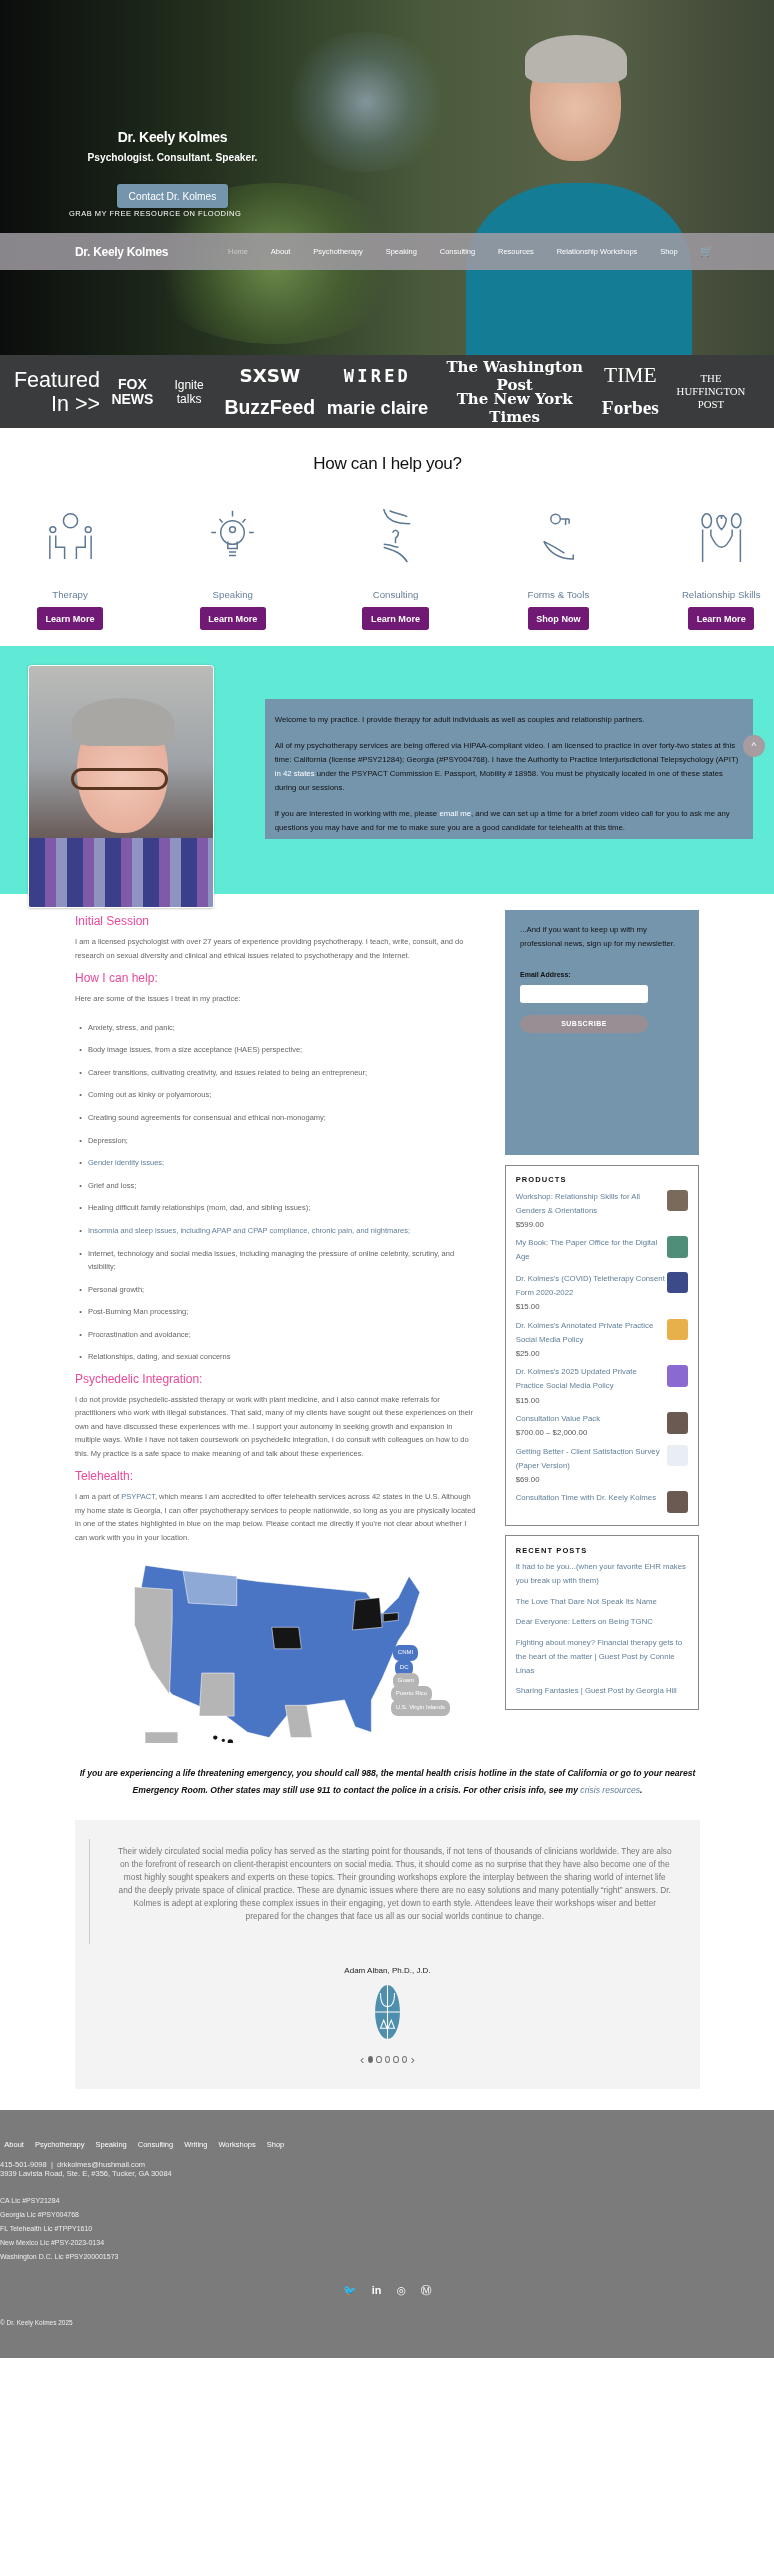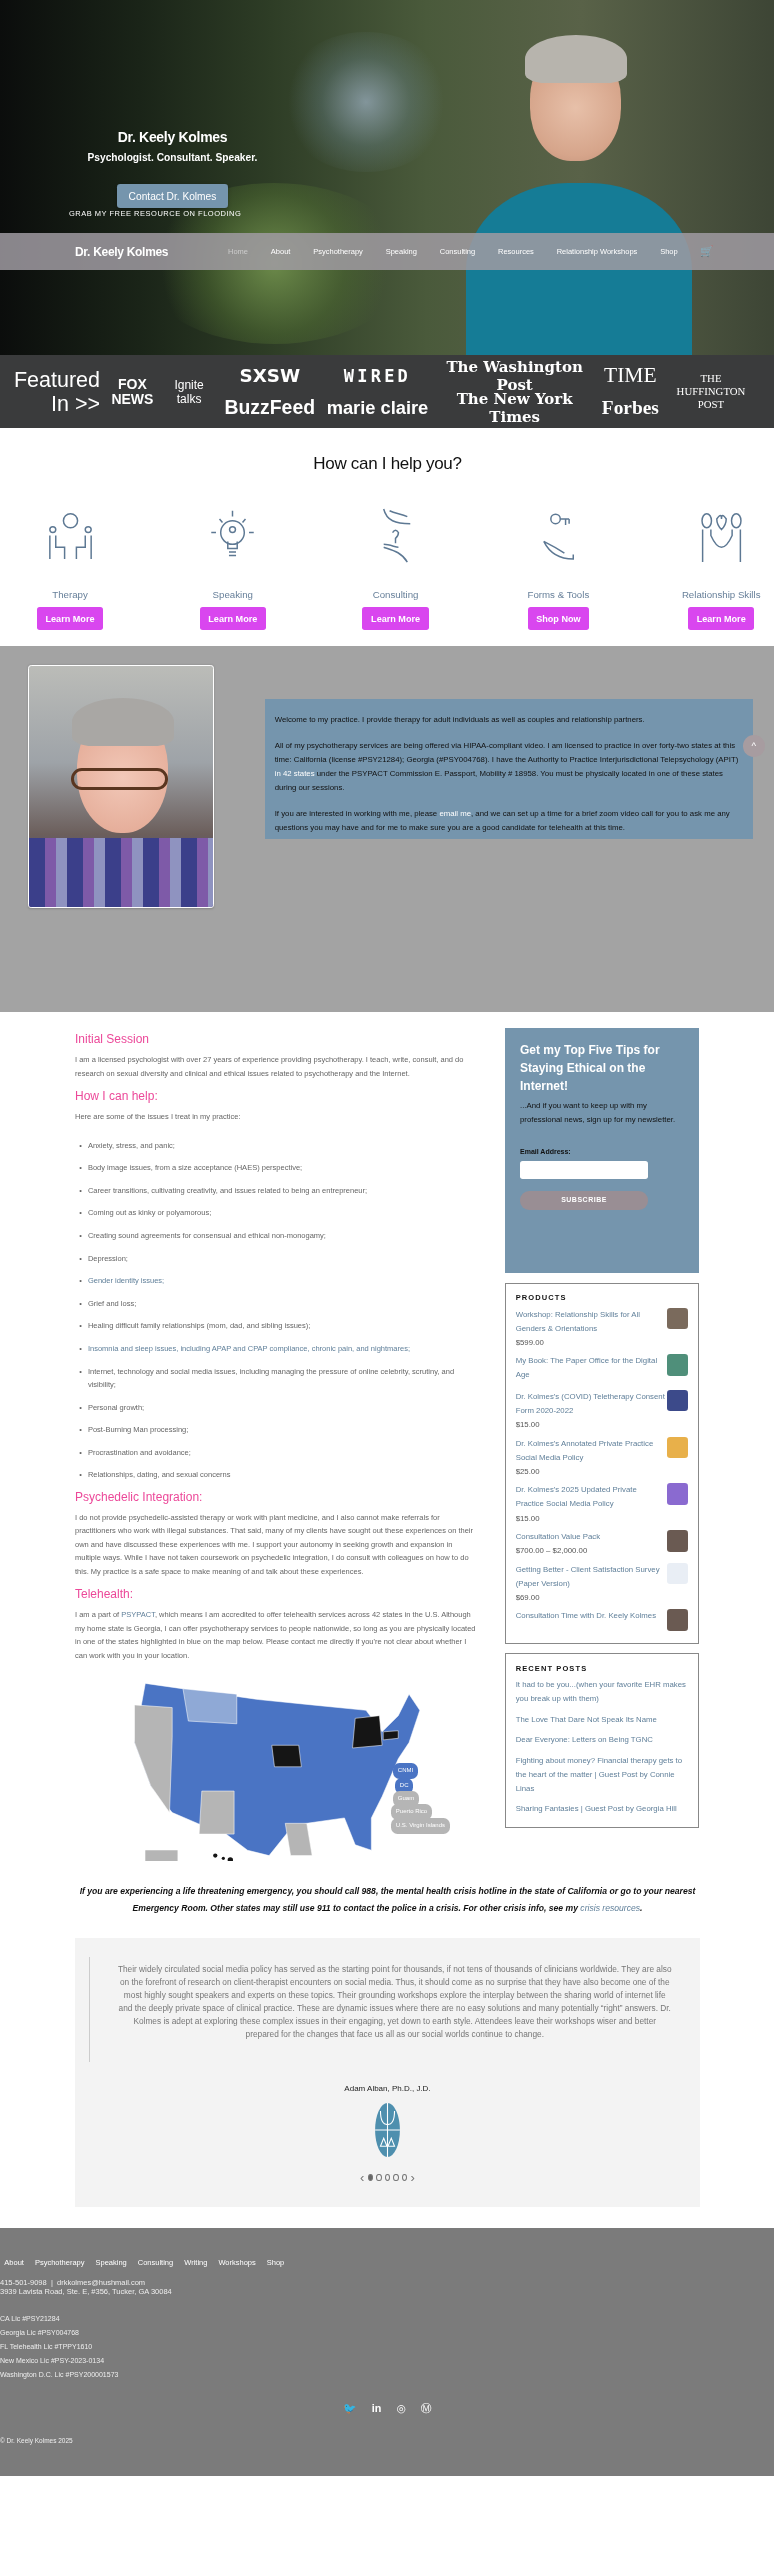--- a/index.html
+++ b/index.html
@@ -29,23 +29,23 @@
 .feat-label{font-size:21.5px;line-height:24px;width:100px;text-align:right;padding-right:5.4px;font-weight:300}
 .logos{display:grid;grid-template-columns:54px 54px 102px 108px 161px 65px 91px;grid-template-rows:32px 32px;align-items:center;column-gap:2.7px}
 .logo{font-weight:bold;text-align:center;color:#fff}
 
 .help{padding:26px 0 16px;text-align:center}
 .help h2{font-size:17px;color:#111;font-weight:normal;letter-spacing:-0.3px;margin-bottom:32px}
 .services{display:flex;justify-content:space-between;padding:0 10.8px 0 27px}
 .service{width:86px;text-align:center}
 .service svg{width:59px;height:59px}
 .service-label{color:#667f99;font-size:9.7px;margin:21.5px 0 7.5px}
-.service-btn{display:inline-block;background:#d946ef;color:#fff;font-size:9.1px;font-weight:bold;padding:6.5px 8.6px;border-radius:2.7px}
-
-.about{background:#a3a3a3;height:366px;position:relative}
+.service-btn{display:inline-block;background:#701a75;color:#fff;font-size:9.1px;font-weight:bold;padding:6.5px 8.6px;border-radius:2.7px}
+
+.about{background:#5eead4;height:248px;position:relative}
 .about-photo{position:absolute;left:28px;top:19px;width:186px;height:243px;border-radius:3.2px;border:1.6px solid #fff;box-shadow:0 0.5px 2.2px rgba(0,0,0,.2);background:linear-gradient(180deg,#bbbcb8 0%,#9ea3a8 40%,#6b5e5b 70%,#4b4c85 85%,#5a4a90 100%);overflow:hidden}
 .about-photo .face{position:absolute;left:48px;top:43px;width:91px;height:124px;border-radius:48%;background:radial-gradient(circle at 50% 55%,#f2c8b8 0%,#e5ad99 70%)}
 .about-photo .hairp{position:absolute;left:43px;top:32px;width:102px;height:48px;border-radius:50% 50% 20% 20%;background:#a9a7a4}
 .about-photo .glasses{position:absolute;left:42px;top:102px;width:97px;height:21.5px;border:3.2px solid #5a3620;border-radius:10.8px}
 .about-photo .shirt{position:absolute;left:0;top:172px;width:186px;height:75px;background:repeating-linear-gradient(90deg,#3b3f8a 0 16px,#7e5aa8 16px 27px,#8f93c0 27px 38px)}
 .about-box{position:absolute;left:265px;top:53px;width:488px;height:140px;background:#7595ad;padding:13.5px 9.7px;color:#111;font-size:7.8px;line-height:14px}
 .about-box p{margin-bottom:12px}
 .about-box a{color:#fff}
 .scrolltop{position:absolute;left:743px;top:89px;width:21.5px;height:21.5px;border-radius:50%;background:#a79ca0;color:#fff;text-align:center;line-height:21.5px;font-size:9.7px}
 
@@ -262,21 +262,20 @@
       <span class="badge" style="left:264px;top:85px;background:#4a74c4">CNMI</span>
       <span class="badge" style="left:266px;top:100px;background:#4a74c4">DC</span>
       <span class="badge" style="left:264px;top:113px;background:#b5b5b5">Guam</span>
       <span class="badge" style="left:262px;top:126px;background:#b5b5b5">Puerto Rico</span>
       <span class="badge" style="left:262px;top:140px;background:#b5b5b5">U.S. Virgin Islands</span>
     </div>
   </div>
 
   <aside class="sidebar">
     <div class="signup">
-      <h4>Get my Top Five Tips for Staying Ethical on the Internet!</h4>
       <p>...And if you want to keep up with my professional news, sign up for my newsletter.</p>
       <label>Email Address:</label>
       <input type="text" value="" style="">
       <div class="subscribe">SUBSCRIBE</div>
     </div>
 
     <div class="widget">
       <h5>PRODUCTS</h5>
       <div class="product">
           <div>

